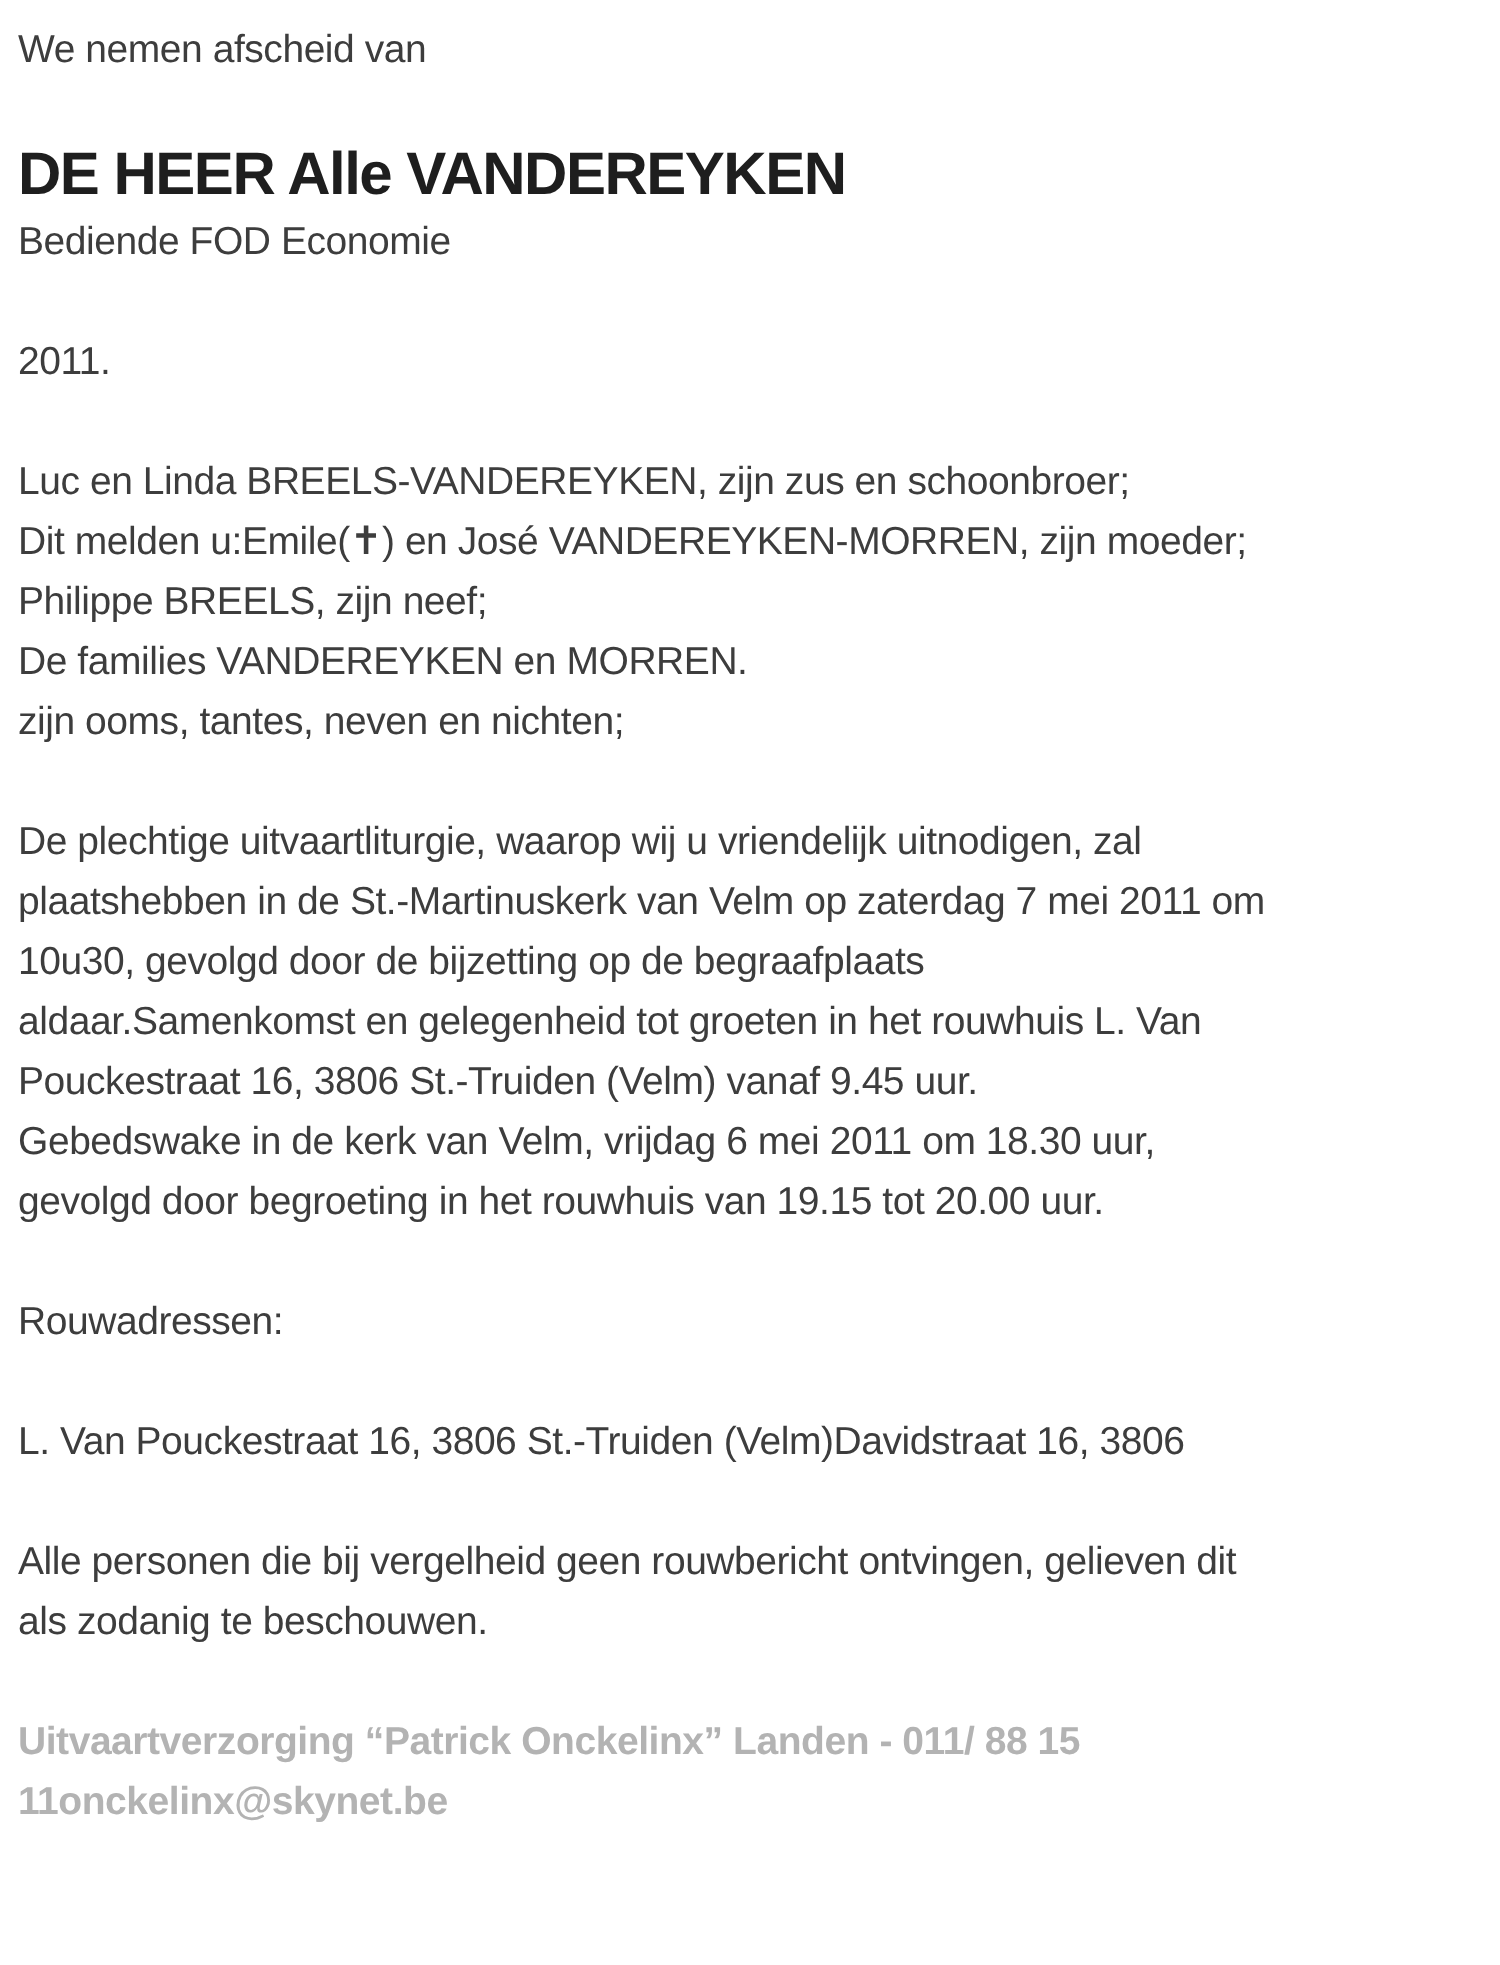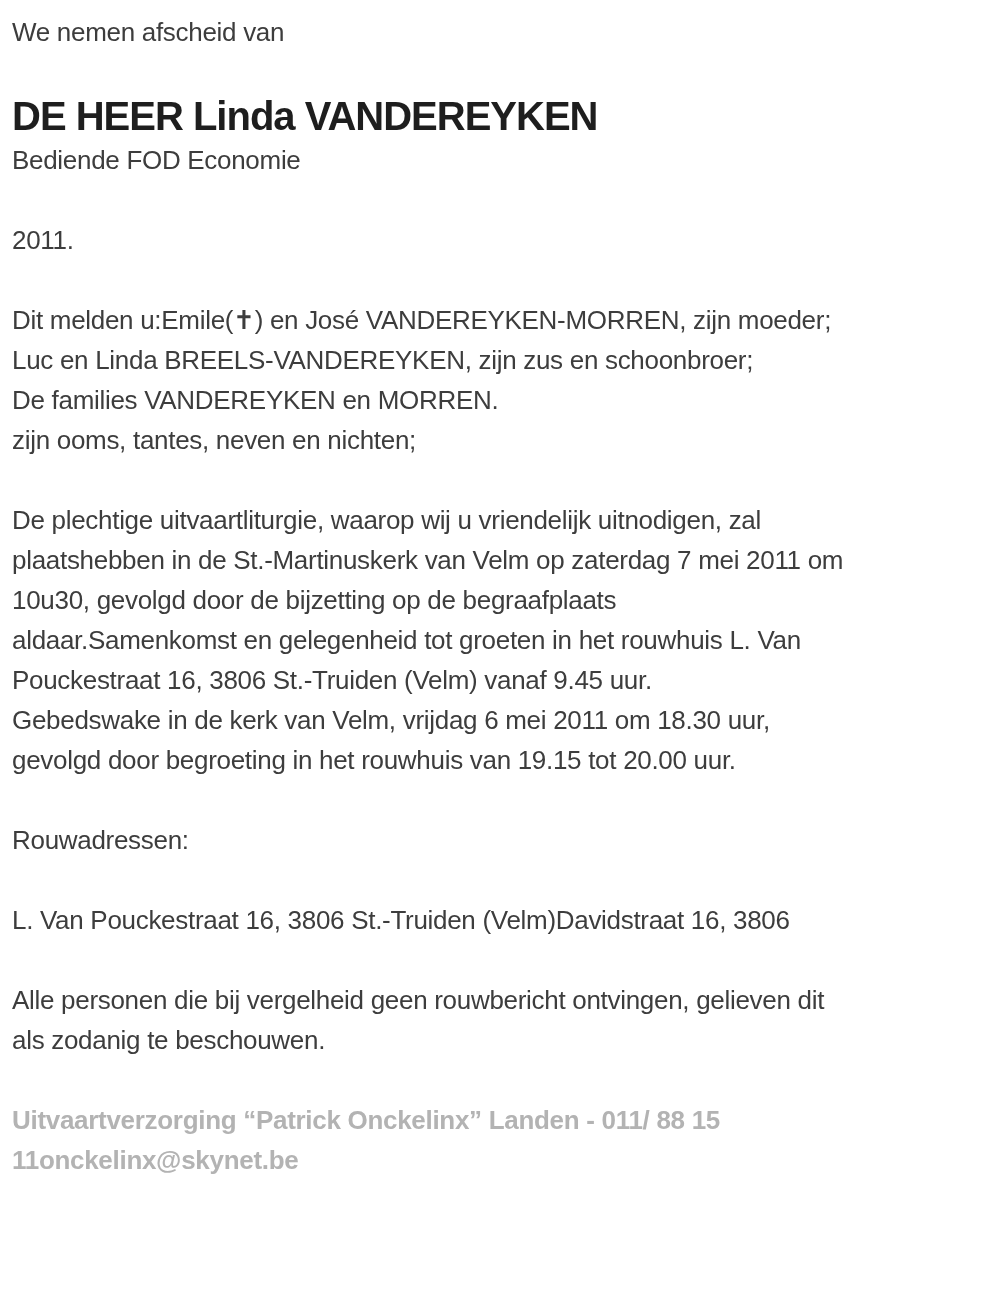--- a/index.html
+++ b/index.html
@@ -48,31 +48,32 @@
 </head>
 <body>
 
 <div class="page">
 
   <div class="para">
     <div class="line">We nemen afscheid van</div>
   </div>
 
   <div class="para">
-    <div class="deceased-name">DE HEER Linda VANDEREYKEN</div>
+    <div class="deceased-name">DE HEER Alle VANDEREYKEN</div>
     <div class="line">Bediende FOD Economie</div>
   </div>
 
   <div class="para">
     <div class="line">2011.</div>
   </div>
 
   <div class="para">
+    <div class="line">Luc en Linda BREELS-VANDEREYKEN, zijn zus en schoonbroer;</div>
     <div class="line">Dit melden u:Emile(✝) en José VANDEREYKEN-MORREN, zijn moeder;</div>
-    <div class="line">Luc en Linda BREELS-VANDEREYKEN, zijn zus en schoonbroer;</div>
+    <div class="line">Philippe BREELS, zijn neef;</div>
     <div class="line">De families VANDEREYKEN en MORREN.</div>
     <div class="line">zijn ooms, tantes, neven en nichten;</div>
   </div>
 
   <div class="para">
     <div class="line">De plechtige uitvaartliturgie, waarop wij u vriendelijk uitnodigen, zal</div>
     <div class="line">plaatshebben in de St.-Martinuskerk van Velm op zaterdag 7 mei 2011 om</div>
     <div class="line">10u30, gevolgd door de bijzetting op de begraafplaats</div>
     <div class="line">aldaar.Samenkomst en gelegenheid tot groeten in het rouwhuis L. Van</div>
     <div class="line">Pouckestraat 16, 3806 St.-Truiden (Velm) vanaf 9.45 uur.</div>

